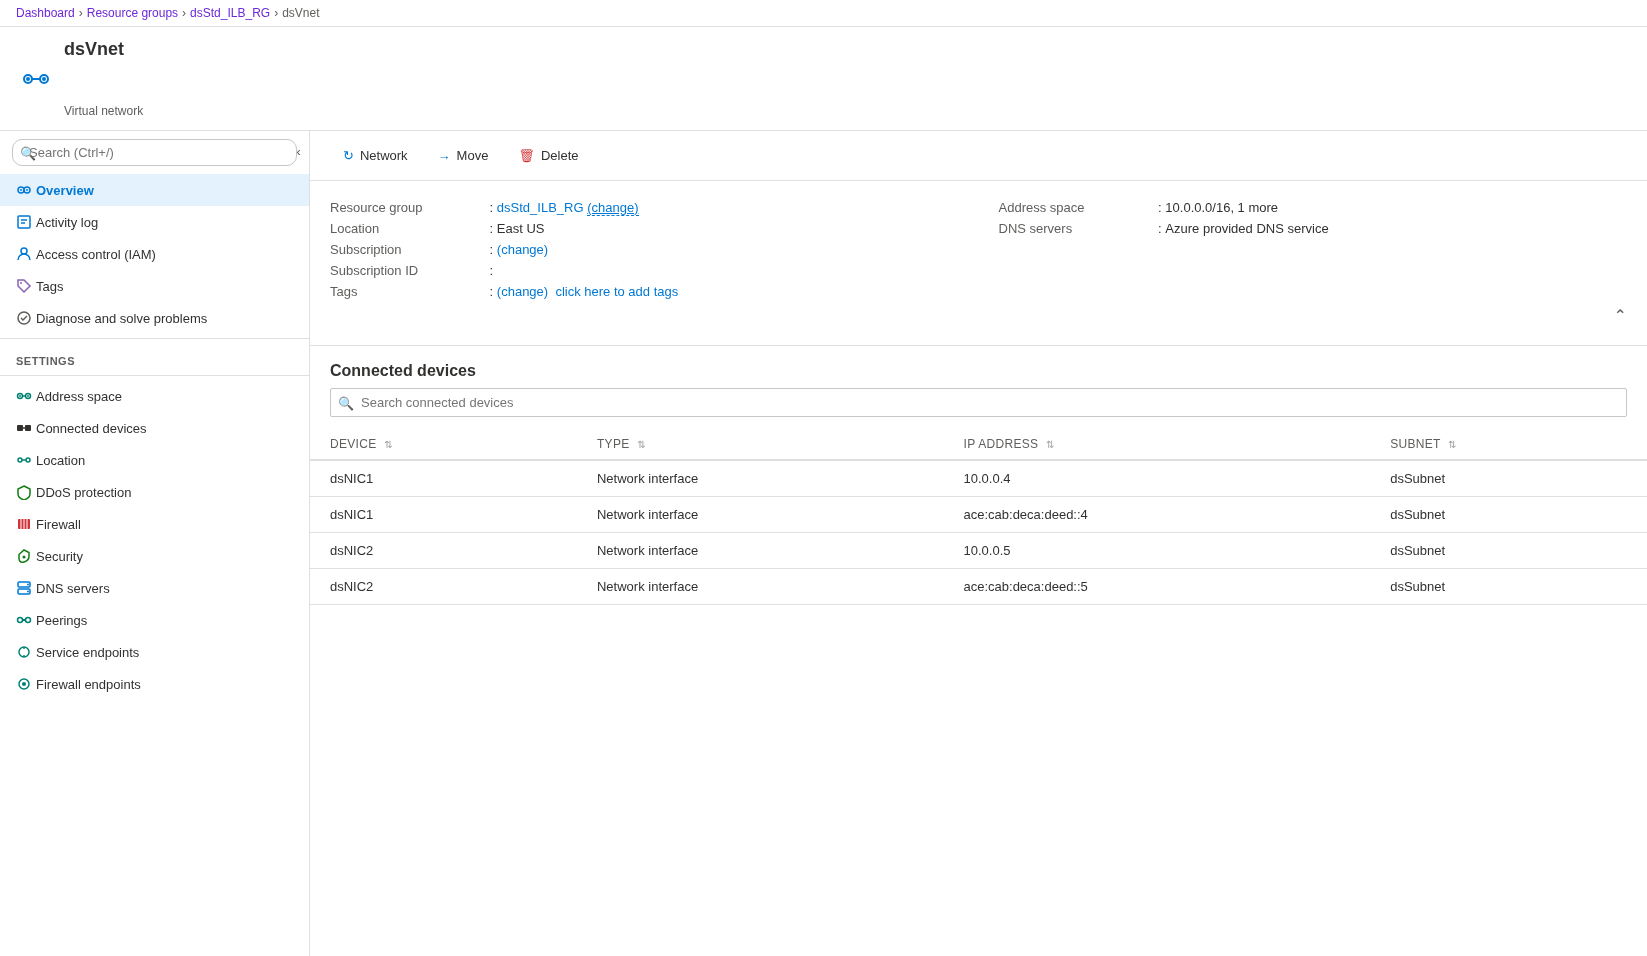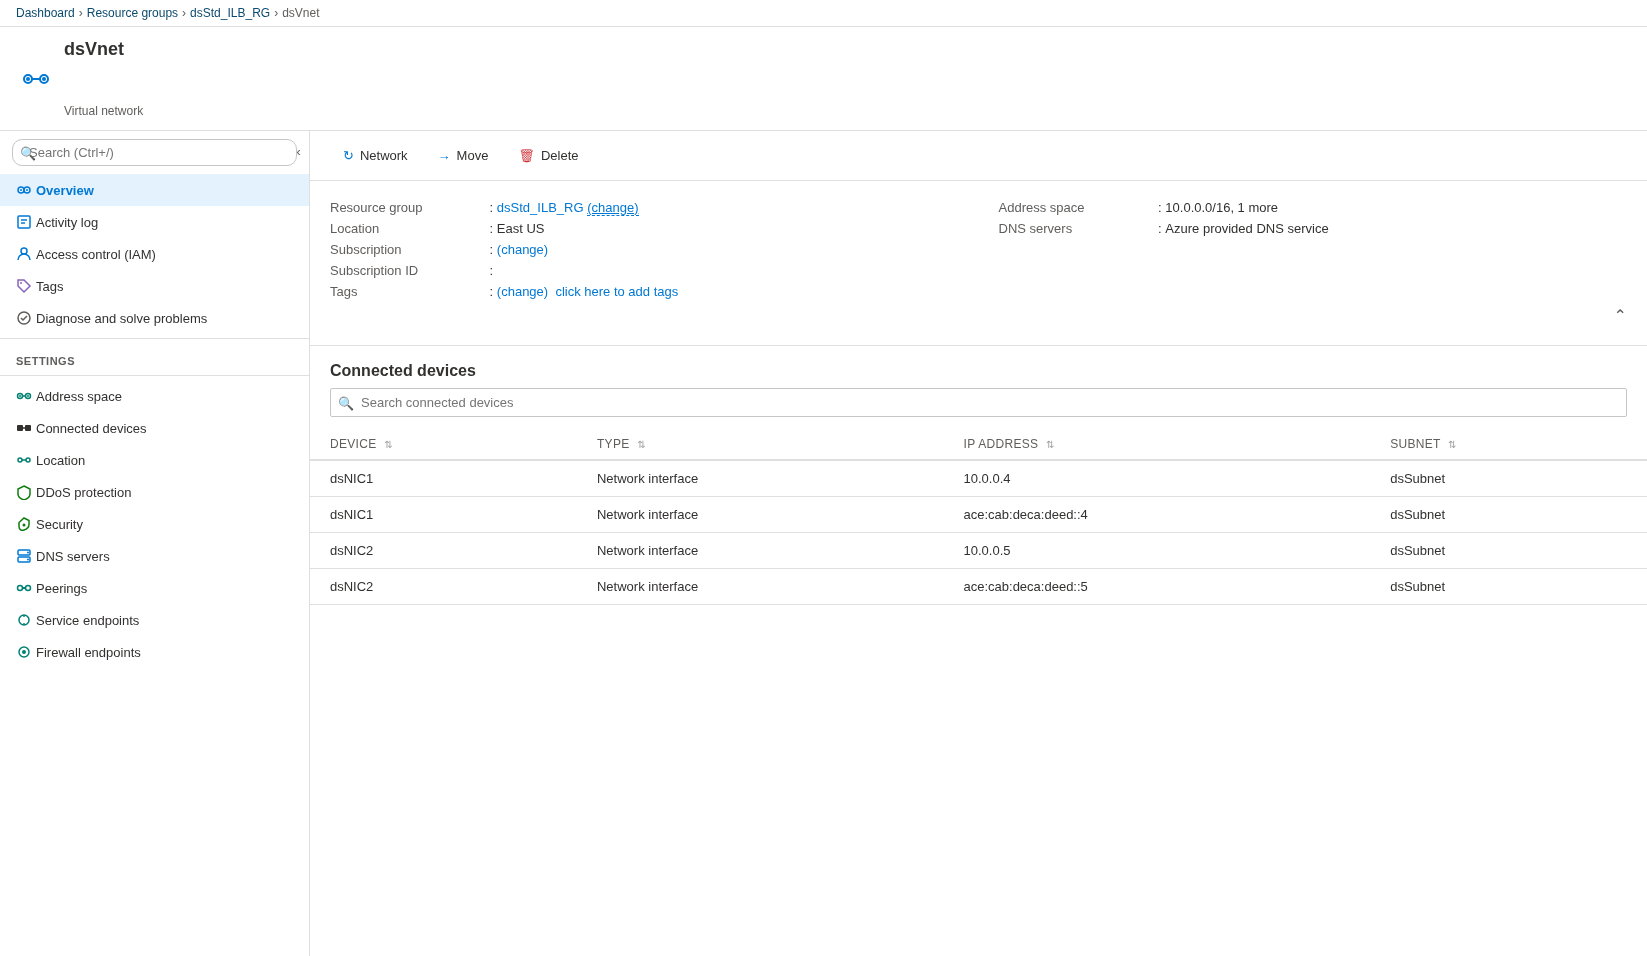--- a/index.html
+++ b/index.html
@@ -9,21 +9,21 @@
     .breadcrumb {
       background: #fff;
       padding: 6px 16px;
       font-size: 12px;
       color: #605e5c;
       border-bottom: 1px solid #e1dfdd;
       display: flex;
       align-items: center;
       gap: 4px;
     }
-    .breadcrumb a { color: #0c4a6e; text-decoration: none; }
+    .breadcrumb a { color: #6d28d9; text-decoration: none; }
     .breadcrumb .sep { color: #605e5c; }
 
     
     .resource-header {
       background: #fff;
       padding: 12px 20px;
       display: flex;
       align-items: center;
       gap: 12px;
       border-bottom: 1px solid #e1dfdd;
@@ -356,20 +356,31 @@
 
     <div class="nav-item">
       <span class="nav-icon icon-green">
         <svg width="16" height="16" viewBox="0 0 16 16">
           <path d="M8 2L14 5v5c0 3-3 5-6 6-3-1-6-3-6-6V5L8 2z" fill="none" stroke="#107c10" stroke-width="1.5"></path>
         </svg>
       </span>
       <span>DDoS protection</span>
     </div>
 
+    <div class="nav-item">
+      <span class="nav-icon icon-red">
+        <svg width="16" height="16" viewBox="0 0 16 16">
+          <rect x="2" y="3" width="12" height="10" rx="1" fill="#d13438"></rect>
+          <line x1="5" y1="3" x2="5" y2="13" stroke="#fff" stroke-width="1"></line>
+          <line x1="8" y1="3" x2="8" y2="13" stroke="#fff" stroke-width="1"></line>
+          <line x1="11" y1="3" x2="11" y2="13" stroke="#fff" stroke-width="1"></line>
+        </svg>
+      </span>
+      <span>Firewall</span>
+    </div>
 
     <div class="nav-item">
       <span class="nav-icon icon-green">
         <svg width="16" height="16" viewBox="0 0 16 16">
           <path d="M8 2L13 4.5v4c0 2.5-2 4.5-5 5.5C5 15 3 13 3 10.5v-4L8 2z" fill="none" stroke="#107c10" stroke-width="1.5"></path>
           <circle cx="8" cy="9" r="1.5" fill="#107c10"></circle>
         </svg>
       </span>
       <span>Security</span>
     </div>

